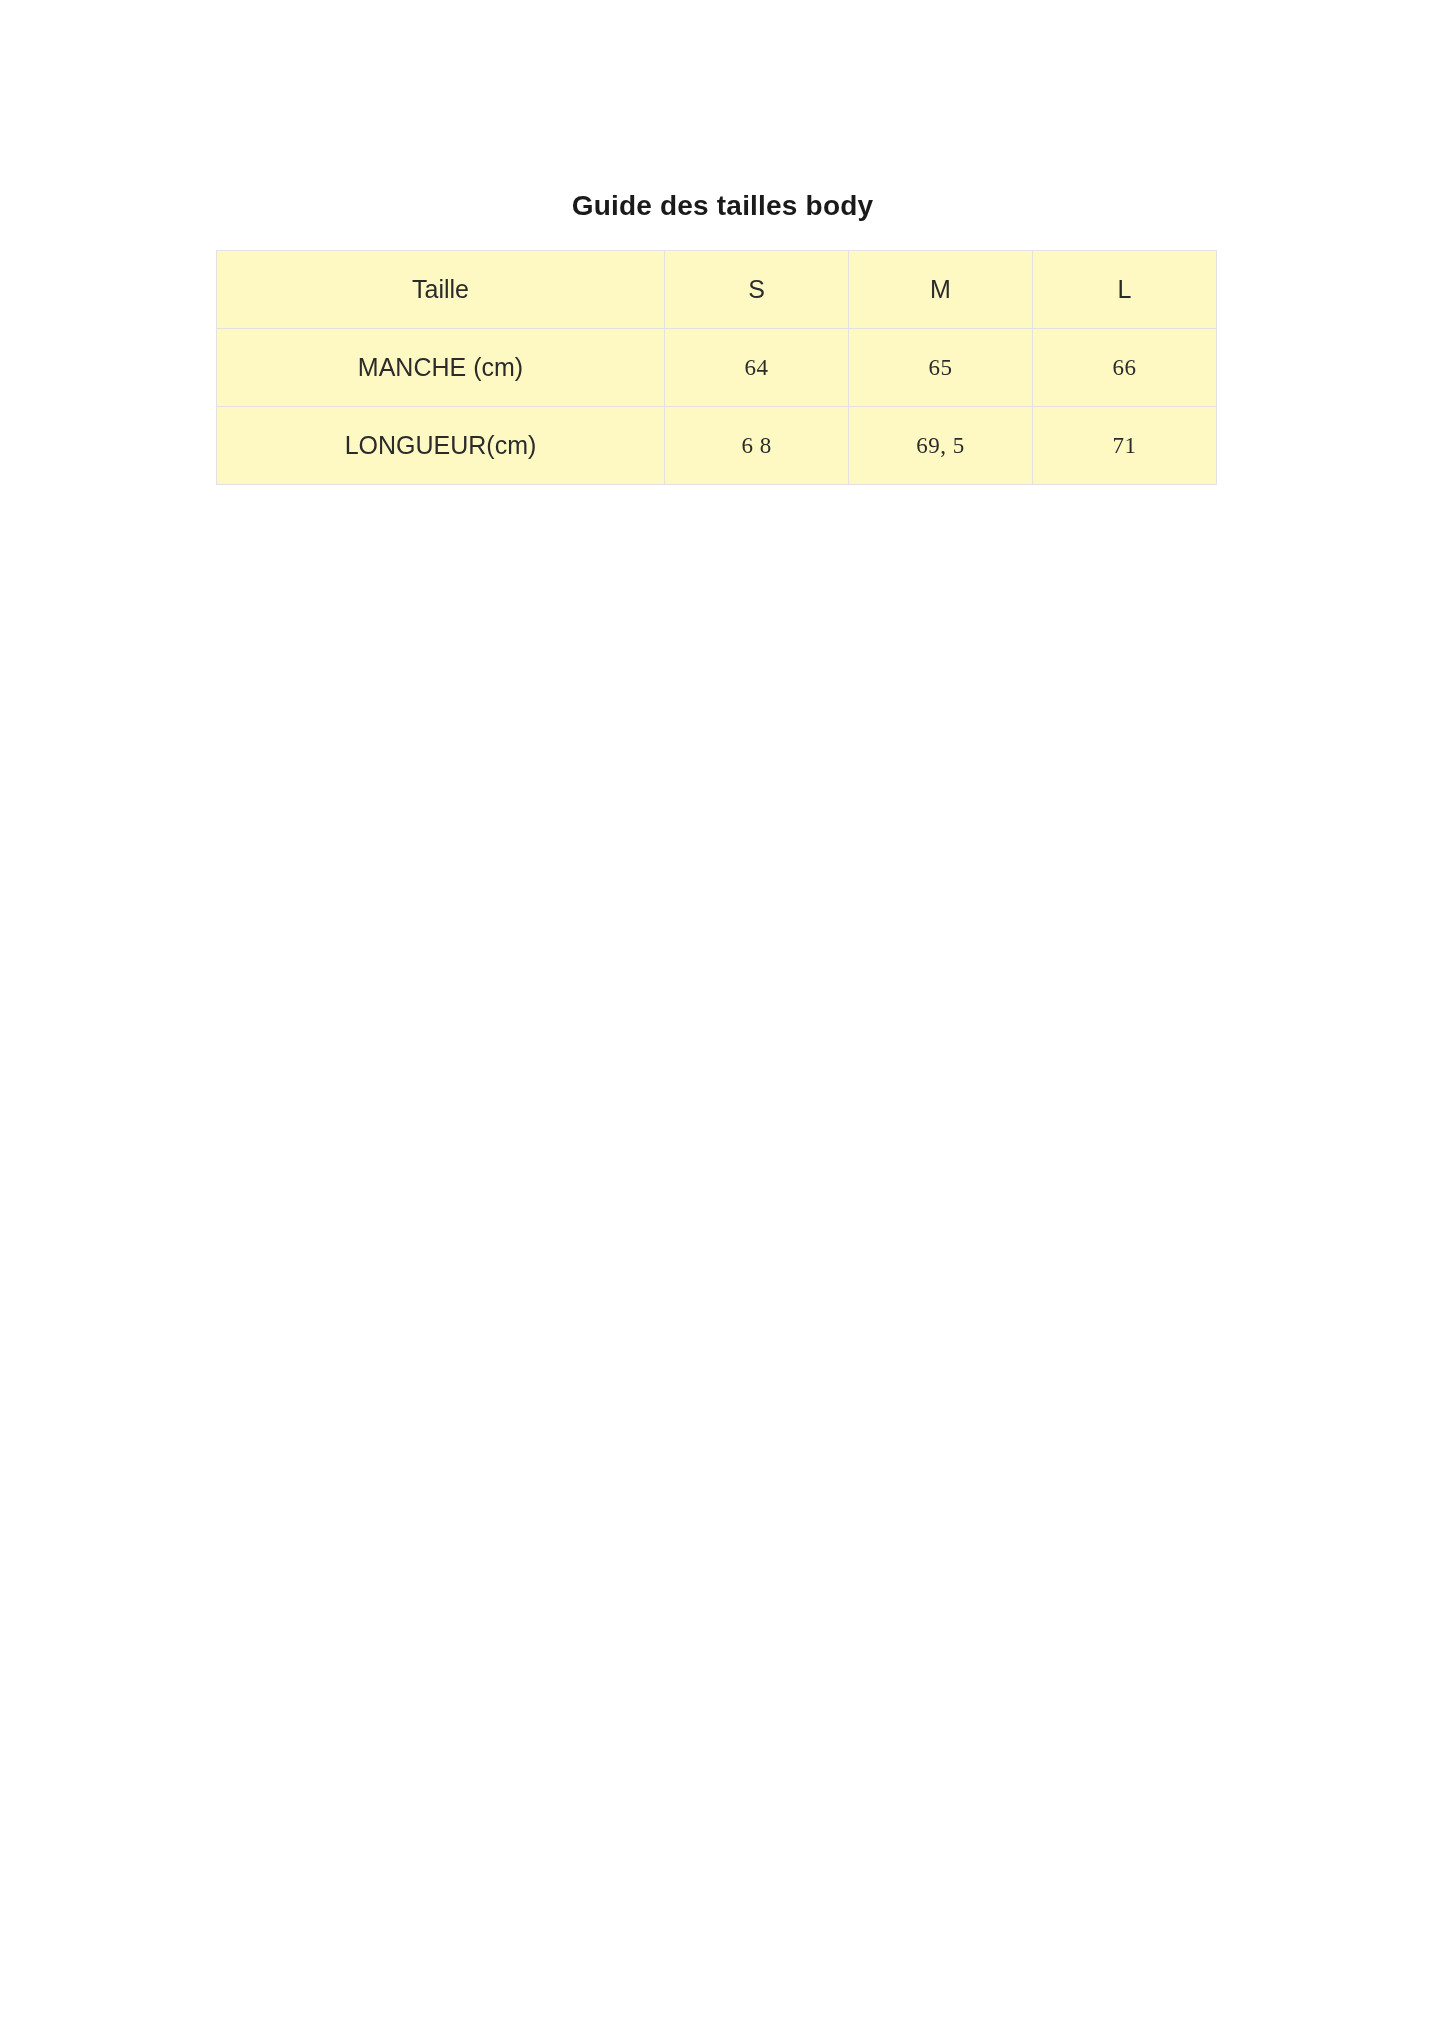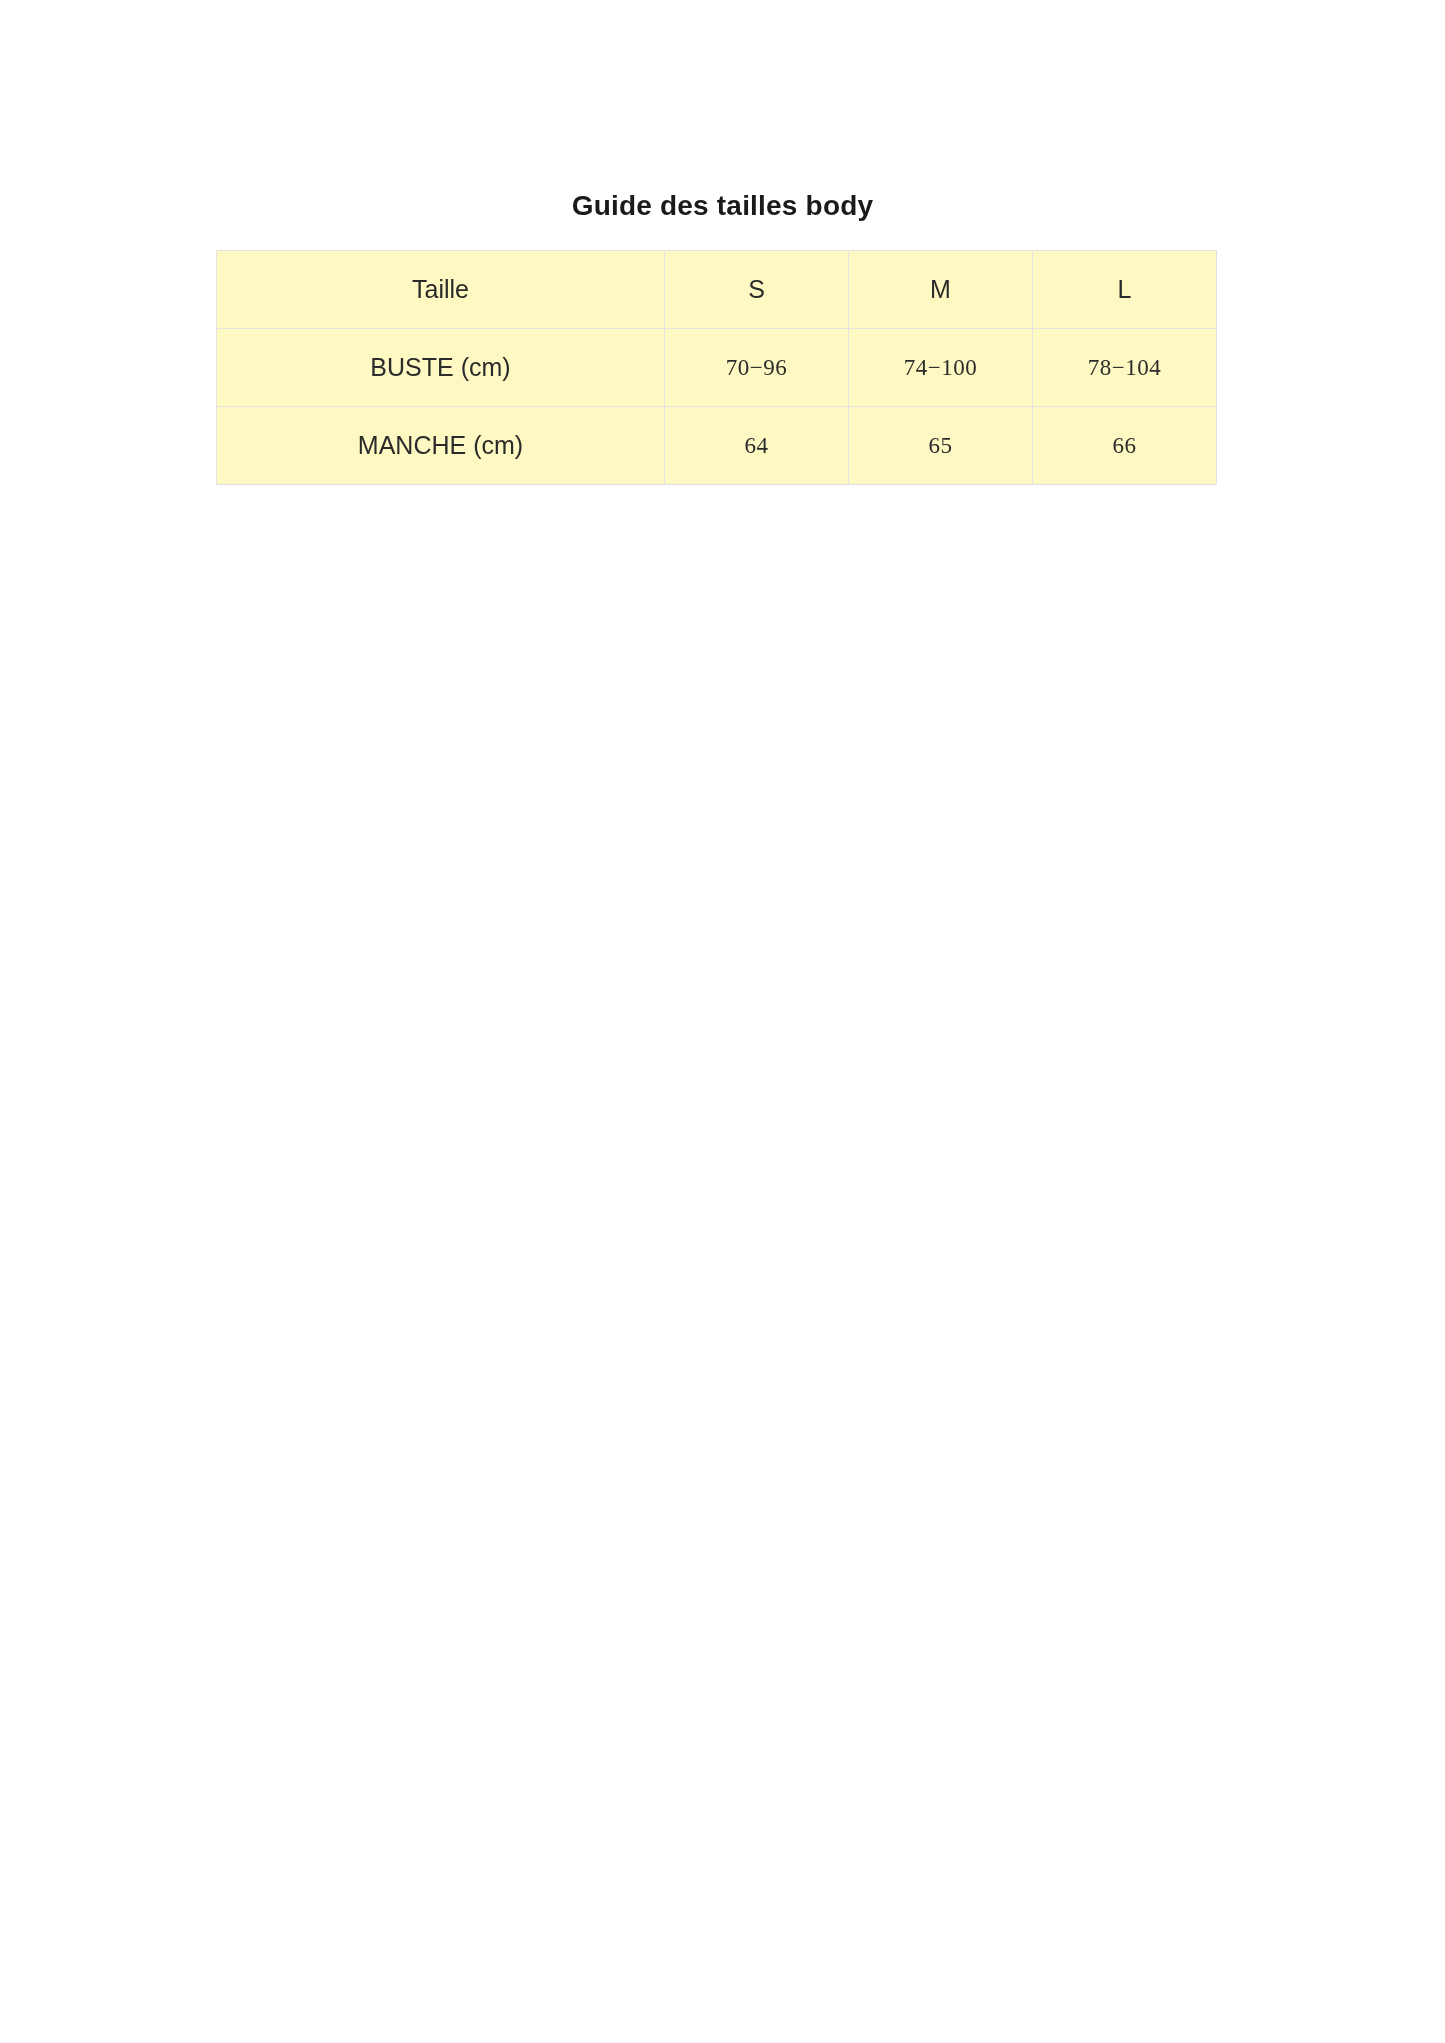--- a/index.html
+++ b/index.html
@@ -92,27 +92,27 @@
     <thead>
       <tr>
         <th>Taille</th>
         <th>S</th>
         <th>M</th>
         <th>L</th>
       </tr>
     </thead>
     <tbody>
       <tr>
-        <td class="row-label">BUSTE (cm)</td>
-        <td class="value">70−96</td>
-        <td class="value">74−100</td>
-        <td class="value">78−104</td>
-      </tr>
-      <tr>
         <td class="row-label">MANCHE (cm)</td>
         <td class="value">64</td>
         <td class="value">65</td>
         <td class="value">66</td>
+      </tr>
+      <tr>
+        <td class="row-label">LONGUEUR(cm)</td>
+        <td class="value">6 8</td>
+        <td class="value">69, 5</td>
+        <td class="value">71</td>
       </tr>
     </tbody>
   </table>
 
 </div>
 
 </body></html>

